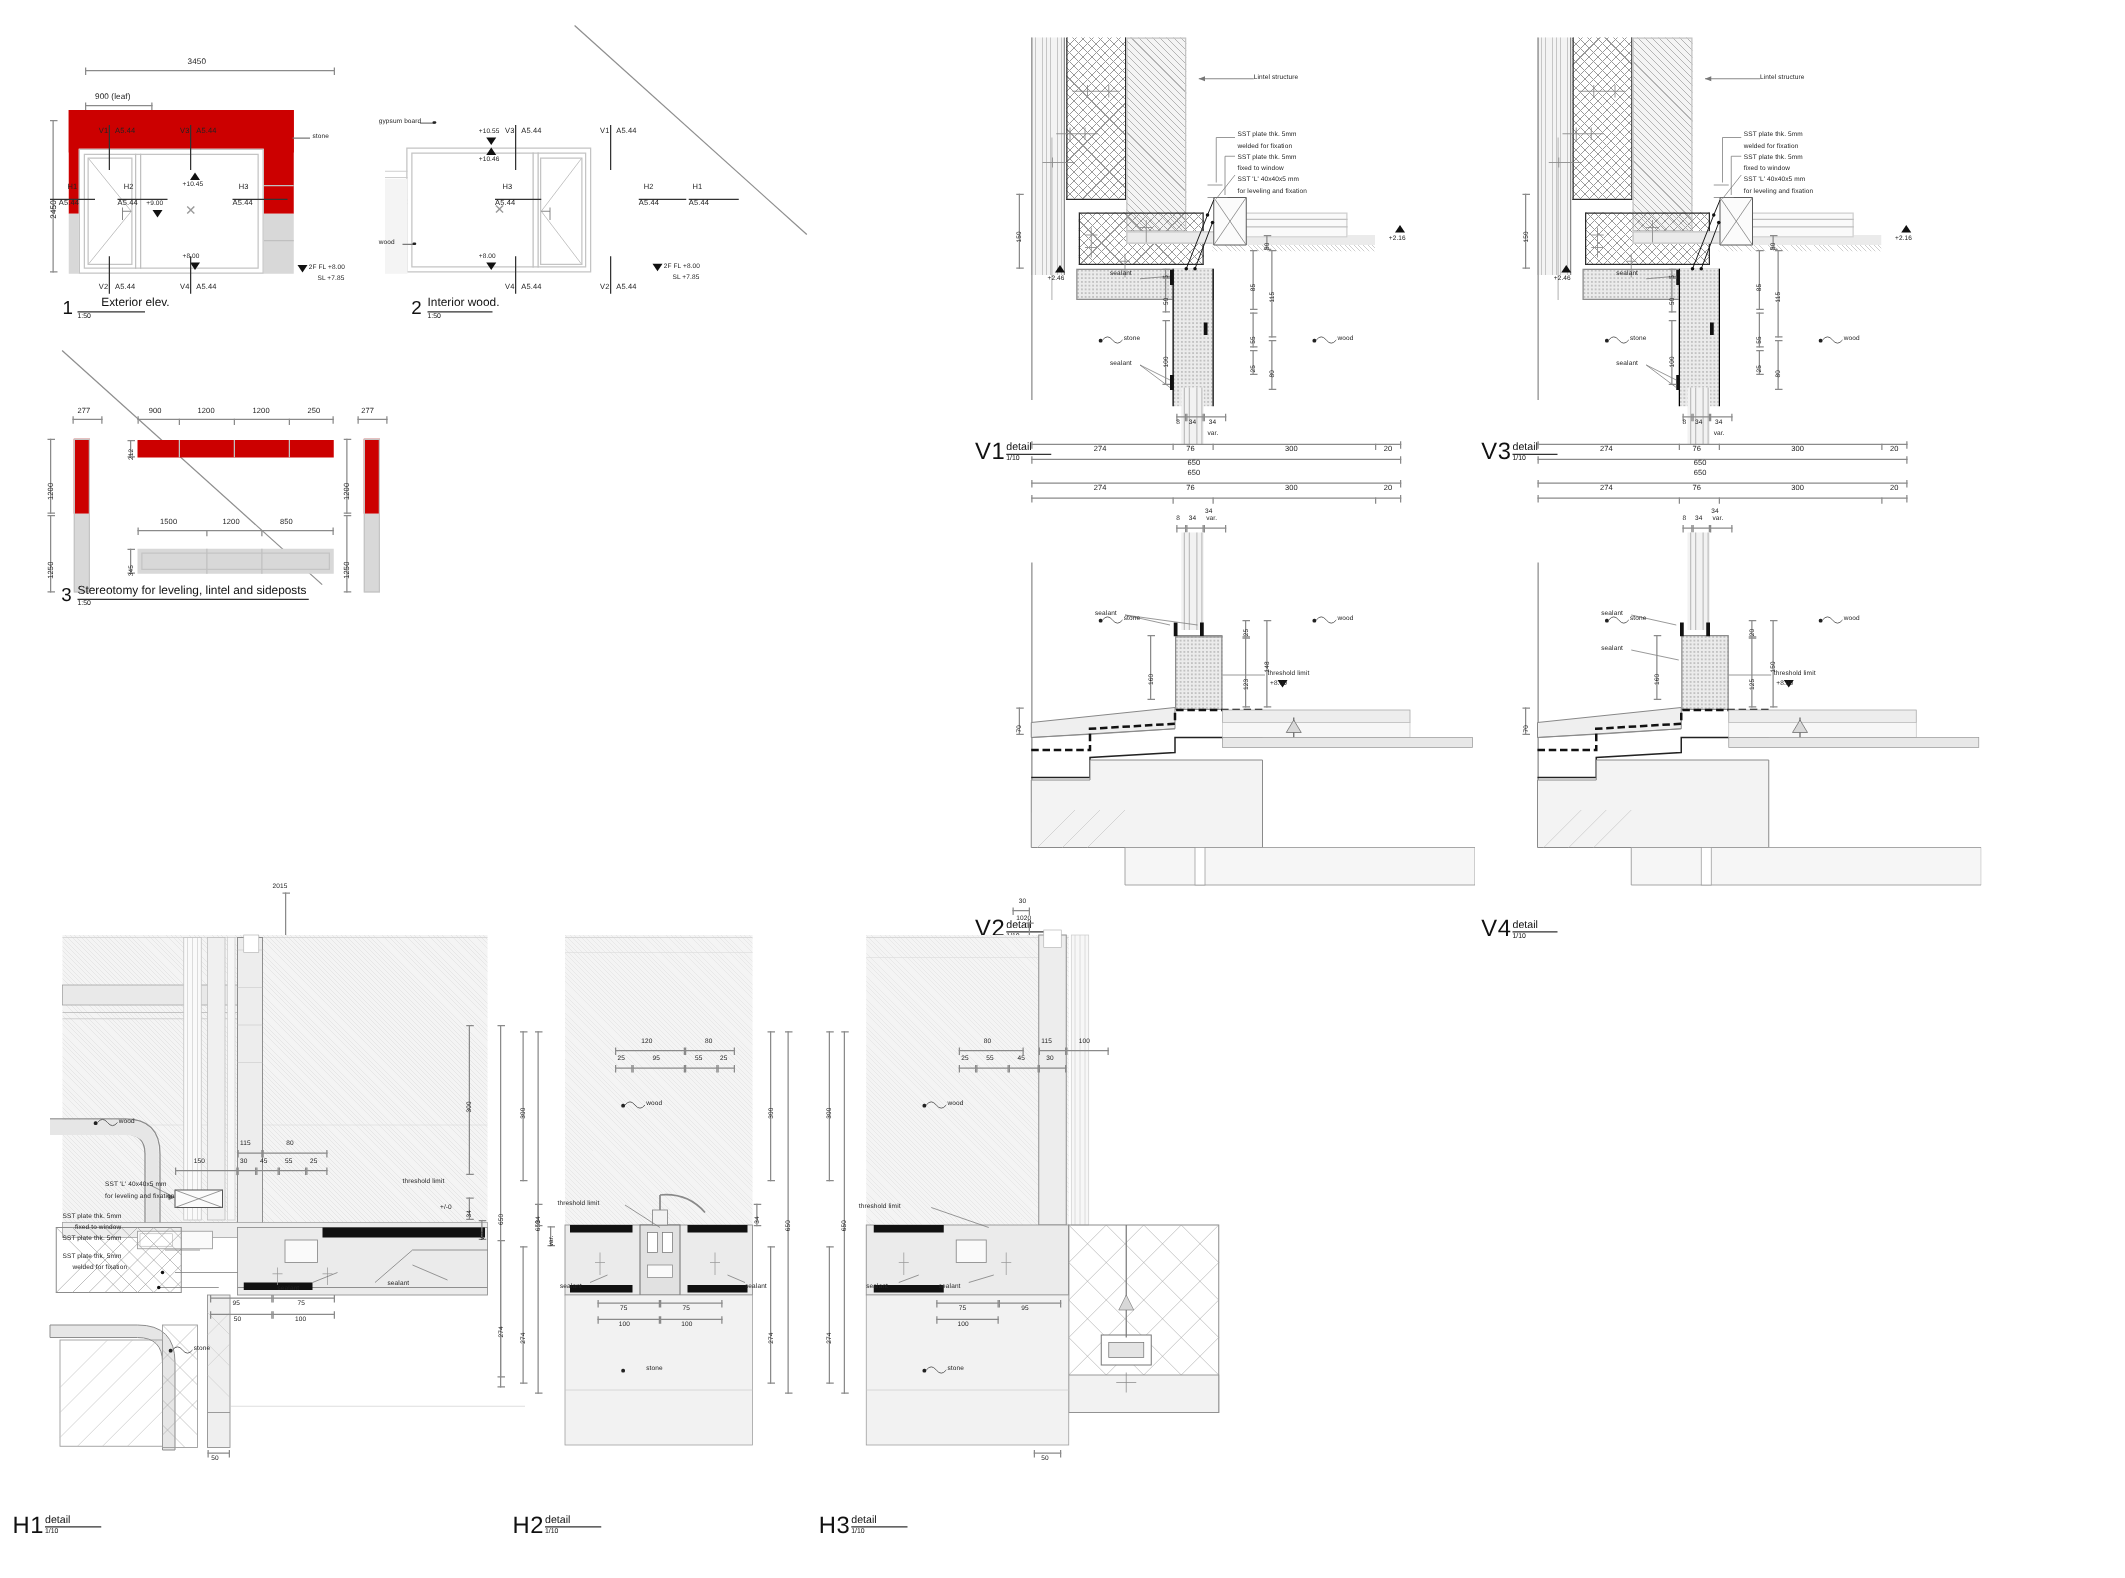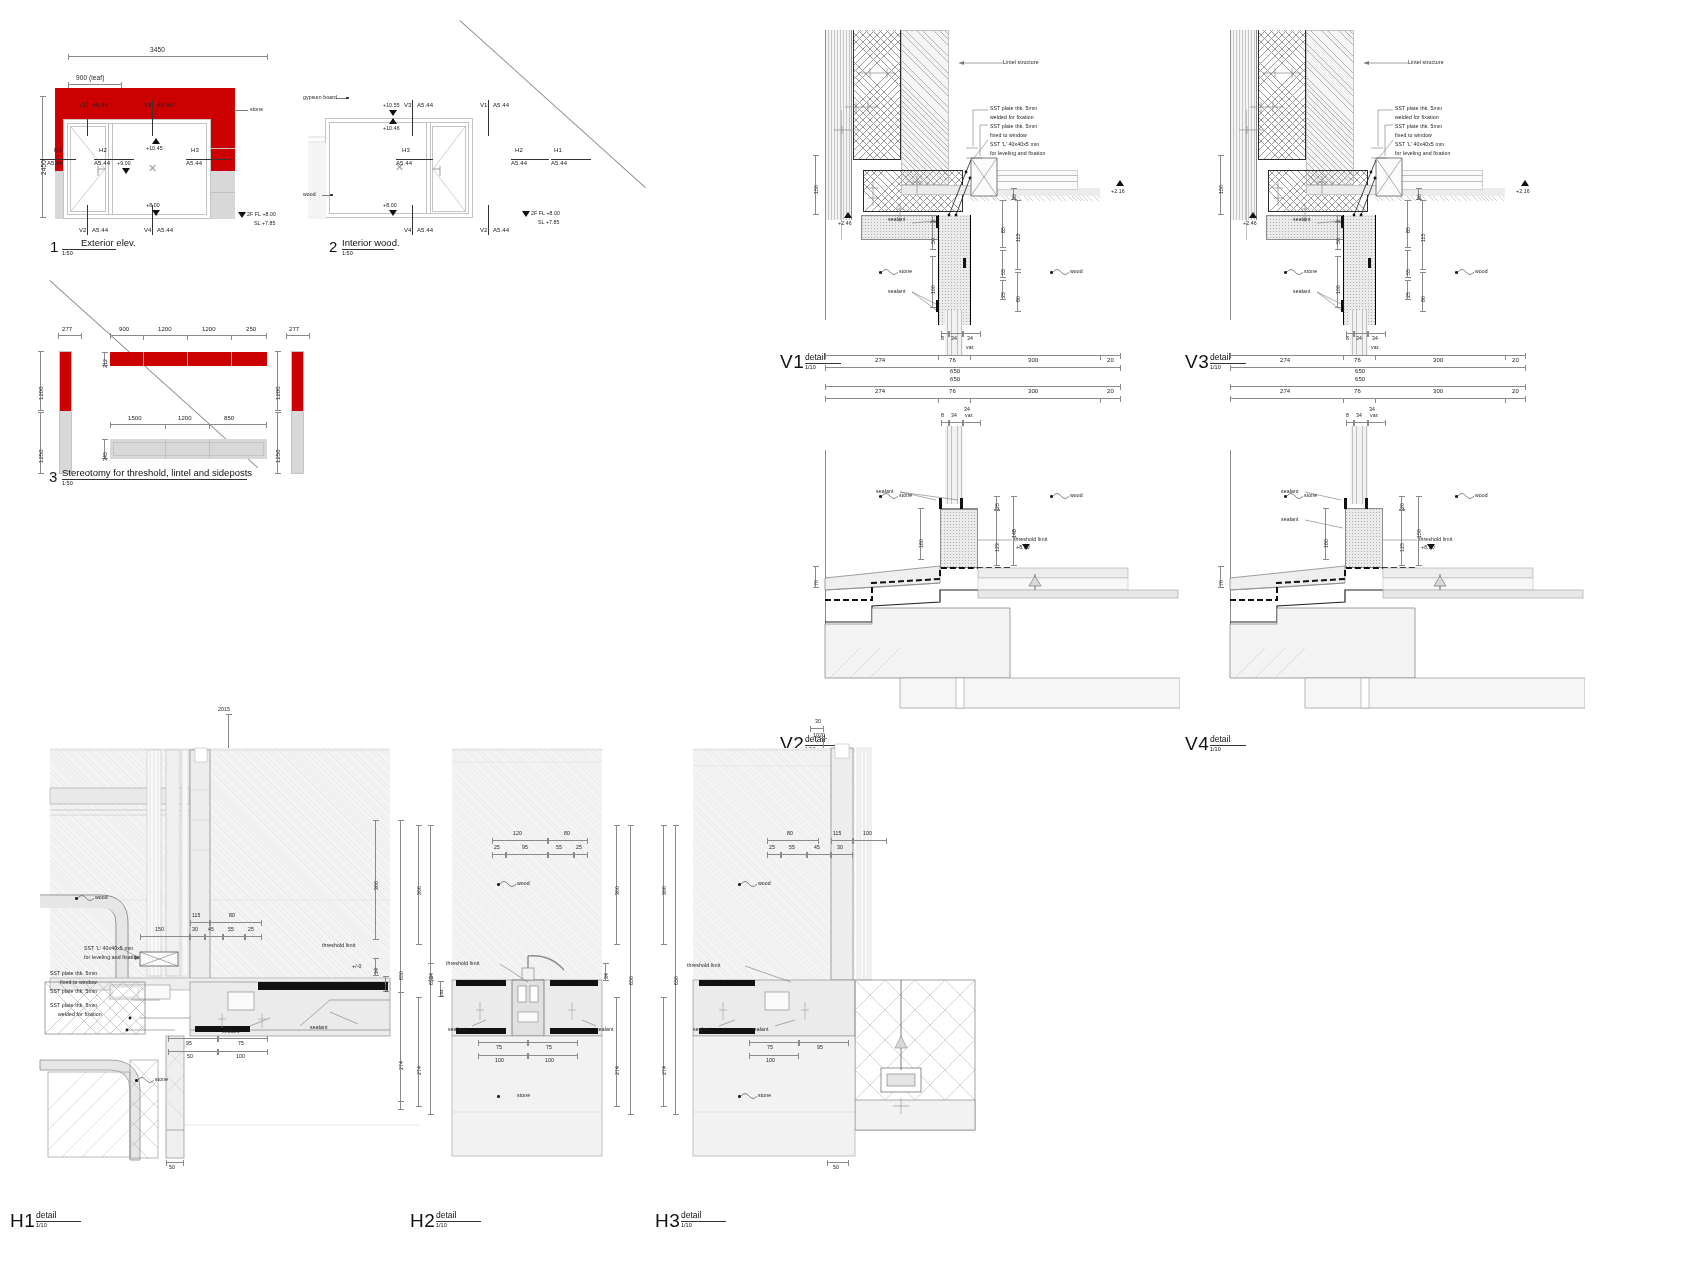--- a/index.html
+++ b/index.html
@@ -274,21 +274,21 @@
     <div class="txt s6" style="left:224px;top:115px;">850</div>
 
     <div class="dimv" style="left:104px;top:139px;height:20px;"></div>
     <div class="txt vert s5" style="left:102px;top:161px;">345</div>
     <div class="abs fill-gray" style="left:110px;top:139px;width:157px;height:20px;"></div>
     <div class="box lt" style="left:113px;top:142px;width:151px;height:14px;"></div>
     <div class="ln v lt" style="left:165px;top:139px;height:20px;"></div>
     <div class="ln v lt" style="left:209px;top:139px;height:20px;"></div>
 
     <div class="title-num" style="left:49px;top:168px;">3</div>
-    <div class="title-txt" style="left:62px;top:167px;">Stereotomy for threshold, lintel and sideposts</div>
+    <div class="title-txt" style="left:62px;top:167px;">Stereotomy for leveling, lintel and sideposts</div>
     <div class="title-ul" style="left:62px;top:179px;width:185px;"></div>
     <div class="title-scale" style="left:62px;top:180px;">1:50</div>
   </div>
 
   <div class="abs" style="left:760px;top:10px;width:420px;height:370px;">
 
     <div class="abs hatch-vert fill-xlgray" style="left:65px;top:20px;width:26px;height:190px;"></div>
     <div class="ln v" style="left:65px;top:20px;height:290px;"></div>
     <div class="ln v" style="left:91px;top:20px;height:190px;"></div>
     <div class="ln v lt" style="left:81px;top:100px;height:130px;"></div>

